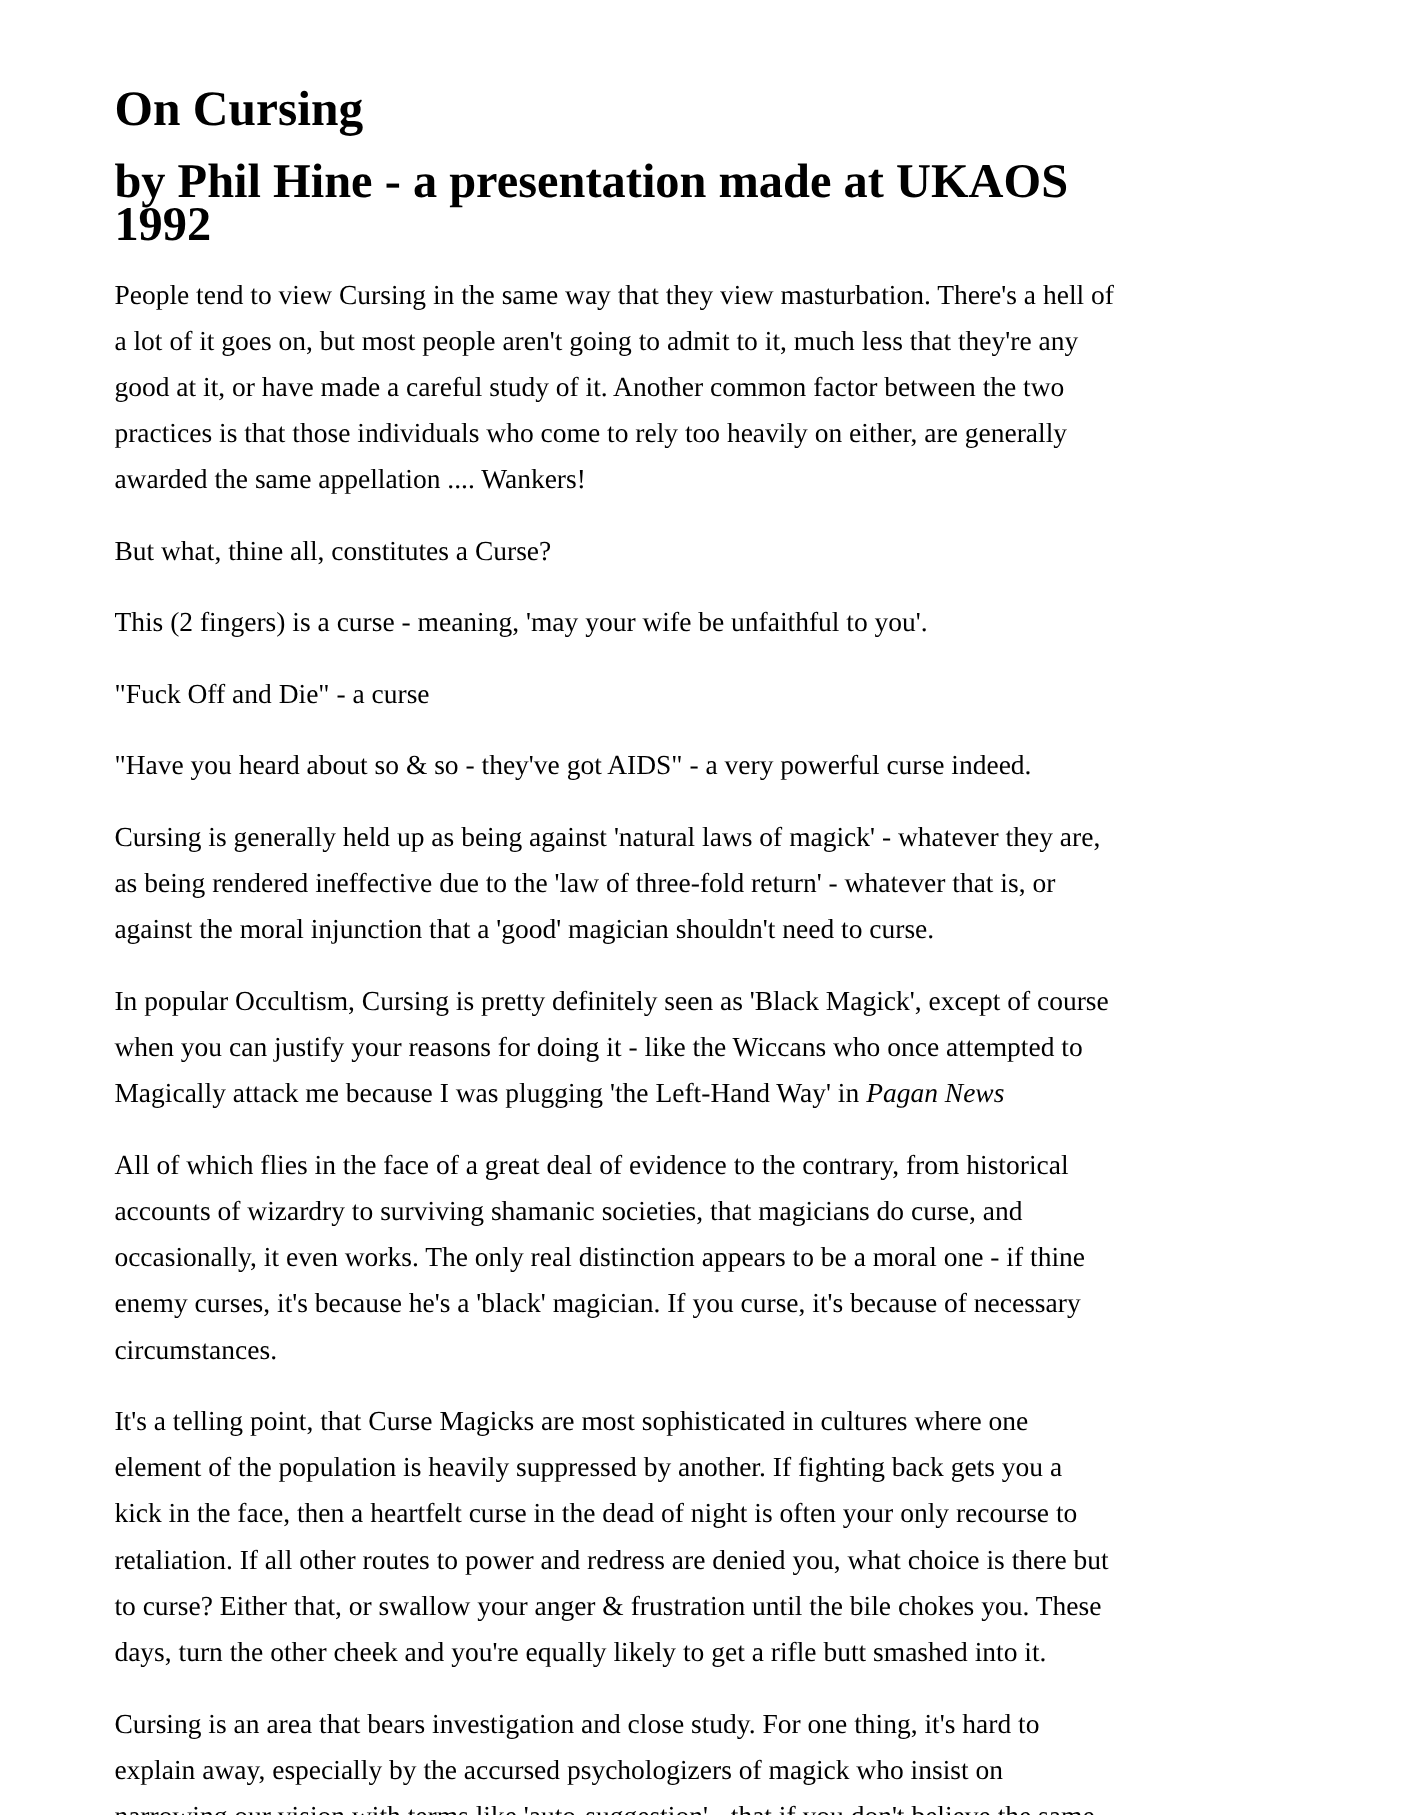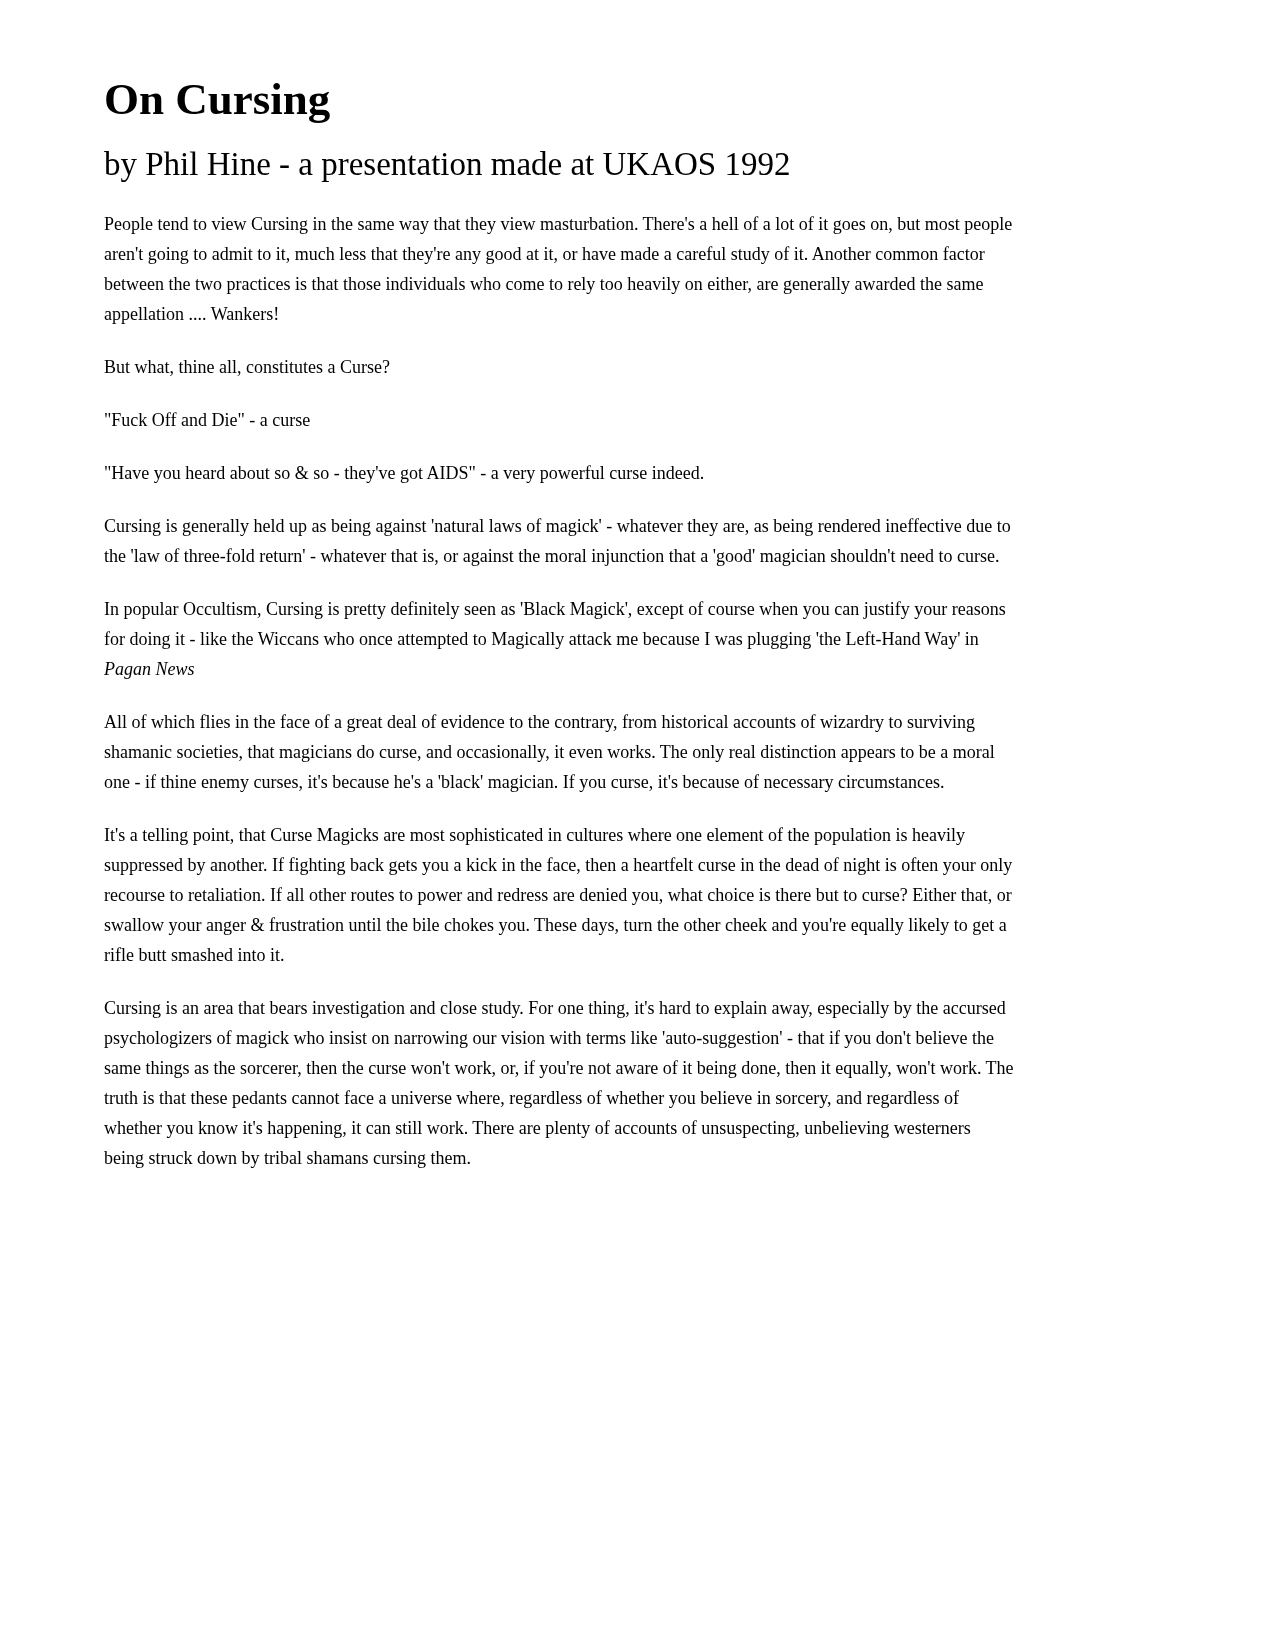--- a/index.html
+++ b/index.html
@@ -27,48 +27,49 @@
     padding-top: 73px;
   }
   h1.doc-title {
     font-size: 45px;
     line-height: 52px;
     font-weight: bold;
     margin: 0 0 20px 0;
     letter-spacing: 0;
   }
   h2.doc-subtitle {
-    font-size: 33px;
+    font-size: 44px;
     line-height: 39px;
-    font-weight: normal;
+    font-weight: bold;
     margin: 0 0 25px 0;
   }
   p.body-para {
-    font-size: 18px;
-    line-height: 30px;
+    font-size: 25px;
+    line-height: 42px;
     margin: 23px 0;
   }
   p.body-para i {
     font-style: italic;
   }
 </style>
 </head>
 <body>
 
 <div class="page">
   <div class="content">
 
     <h1 class="doc-title">On Cursing</h1>
 
     <h2 class="doc-subtitle">by Phil Hine - a presentation made at UKAOS 1992</h2>
 
     <p class="body-para"><span>People tend to view Cursing in the same way that they view masturbation. There's a hell of a lot of it goes on, but most people aren't going to admit to it, much less that they're any good at it, or have made a careful study of it. Another common factor between the two practices is that those individuals who come to rely too heavily on either, are generally awarded the same appellation .... Wankers!</span><i></i></p>
 
     <p class="body-para"><span>But what, thine all, constitutes a Curse?</span><i></i></p>
 
+    <p class="body-para"><span>This (2 fingers) is a curse - meaning, 'may your wife be unfaithful to you'.</span><i></i></p>
 
     <p class="body-para"><span>"Fuck Off and Die" - a curse</span><i></i></p>
 
     <p class="body-para"><span>"Have you heard about so &amp; so - they've got AIDS" - a very powerful curse indeed.</span><i></i></p>
 
     <p class="body-para"><span>Cursing is generally held up as being against 'natural laws of magick' - whatever they are, as being rendered ineffective due to the 'law of three-fold return' - whatever that is, or against the moral injunction that a 'good' magician shouldn't need to curse.</span><i></i></p>
 
     <p class="body-para"><span>In popular Occultism, Cursing is pretty definitely seen as 'Black Magick', except of course when you can justify your reasons for doing it - like the Wiccans who once attempted to Magically attack me because I was plugging 'the Left-Hand Way' in </span><i>Pagan News</i></p>
 
     <p class="body-para"><span>All of which flies in the face of a great deal of evidence to the contrary, from historical accounts of wizardry to surviving shamanic societies, that magicians do curse, and occasionally, it even works. The only real distinction appears to be a moral one - if thine enemy curses, it's because he's a 'black' magician. If you curse, it's because of necessary circumstances.</span><i></i></p>

